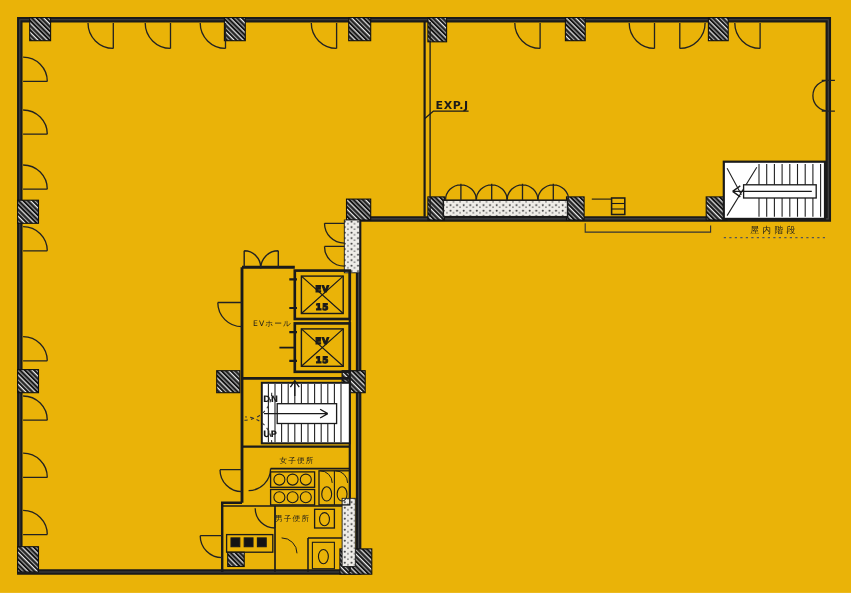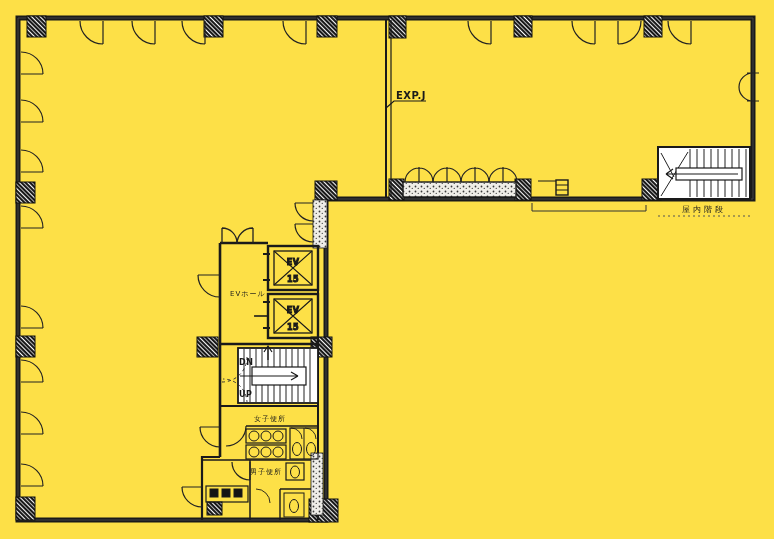--- a/index.html
+++ b/index.html
@@ -1,16 +1,16 @@
 <!DOCTYPE html>
 <html><head>
 <meta charset="utf-8">
 <style>
   html,body{margin:0;padding:0;background:#ffffff;}
-  .stage{position:relative;width:774px;height:539px;background:#fde047;overflow:hidden;
+  .stage{position:relative;width:774px;height:539px;background:#eab308;overflow:hidden;
          font-family:"DejaVu Sans",sans-serif;}
   svg{display:block;}
   .lbl{fill:#1a1a1a;font-family:"DejaVu Sans",sans-serif;}
   .hand{font-weight:bold;letter-spacing:.5px;}
 </style>
 </head>
 <body>
 
 <div class="stage">
 <svg width="774" height="539" viewBox="0 0 774 539">

